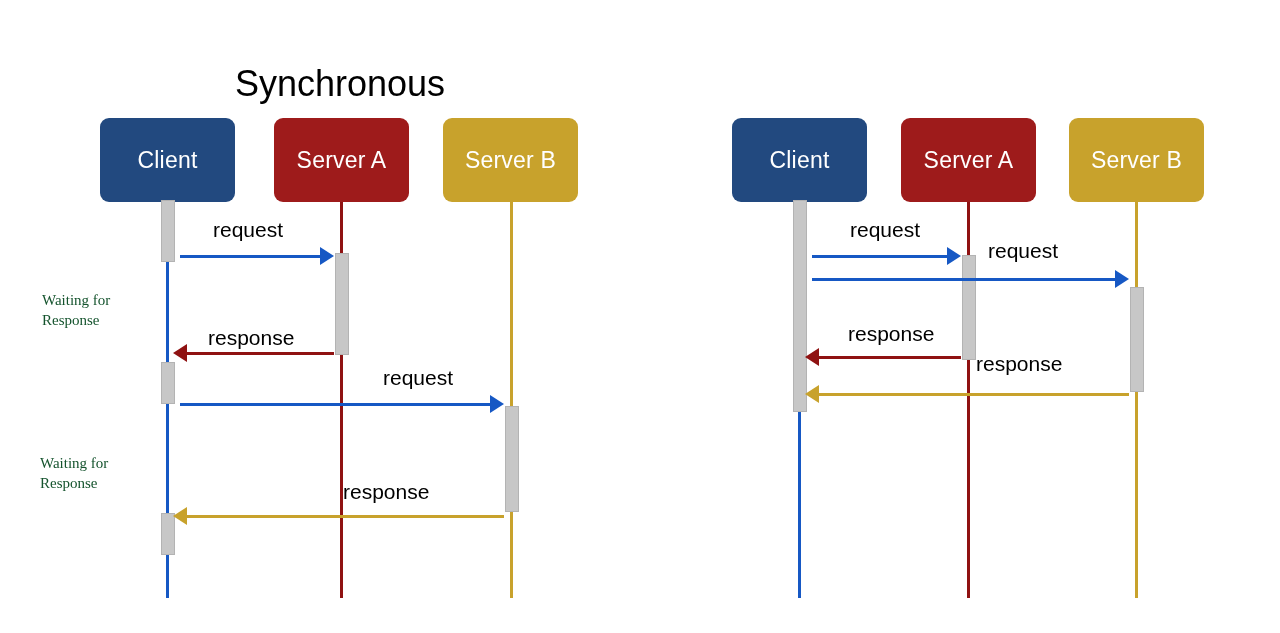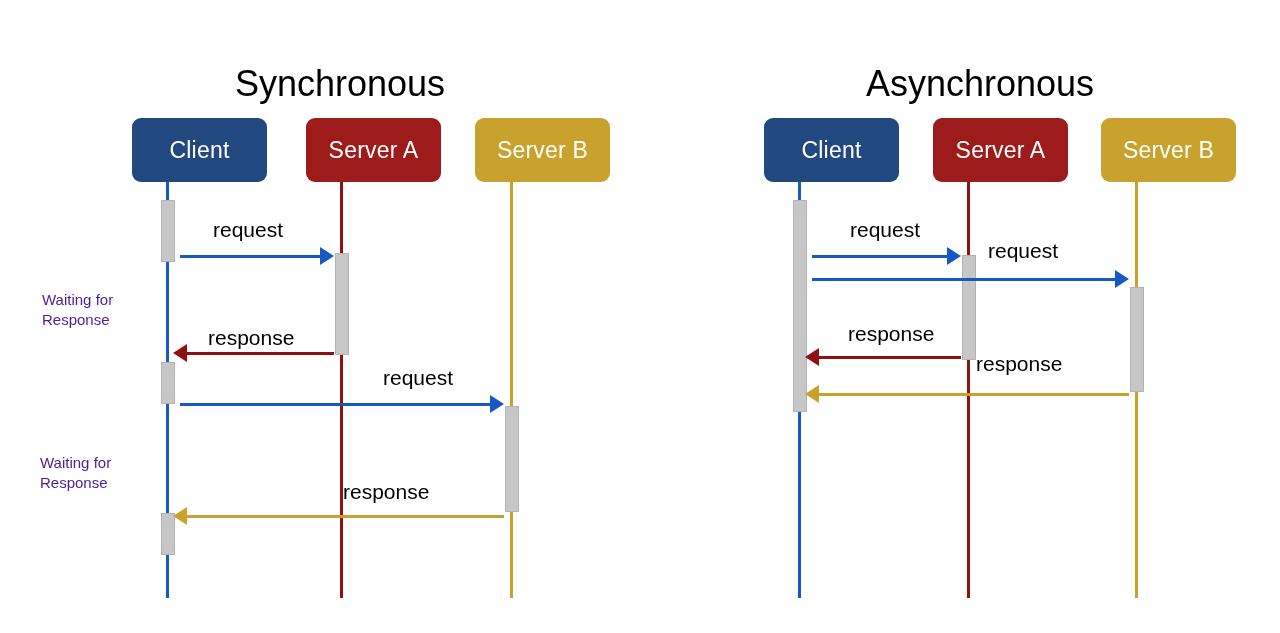--- a/index.html
+++ b/index.html
@@ -27,31 +27,30 @@
     font-weight: 400;
     color: #000000;
     text-align: center;
     white-space: nowrap;
     line-height: 1;
     margin-top: 48px;
   }
   .actor-box {
     position: absolute;
     width: 135px;
-    height: 64px;
+    height: 84px;
     border-radius: 9px;
     display: flex;
     align-items: center;
     justify-content: center;
     color: #ffffff;
     font-size: 23px;
     font-weight: 400;
     letter-spacing: 0.2px;
     box-sizing: border-box;
-    margin-left: 32px;
   }
   .lifeline {
     position: absolute;
     width: 3px;
   }
   .activation {
     position: absolute;
     width: 14px;
     background: #c7c7c7;
     border: 1px solid #b3b3b3;
@@ -71,23 +70,24 @@
   .msg-label {
     position: absolute;
     font-size: 21px;
     color: #000000;
     white-space: nowrap;
     line-height: 1;
   }
   .side-note {
     position: absolute;
     font-size: 15px;
-    color: #4c1d95;
+    color: #14532d;
     line-height: 1.35;
     white-space: nowrap;
+    font-family: Liberation Serif, serif;
   }
   .side-note.small {
     font-size: 14.5px;
   }
 </style>
 </head>
 <body>
 
 <div id="canvas" style="background: rgb(255, 255, 255);">
     <div class="diagram-group" style="position: absolute; left: 0px; top: 0px; width: 100%; height: 100%;">
@@ -118,21 +118,20 @@
       <div class="msg-line" style="background: rgb(22, 88, 196); top: 403px; left: 180px; width: 312px;"></div>
       <div class="msg-head" style="top: 395px; left: 490px; border-left: 14px solid rgb(22, 88, 196);"></div>
       <div class="msg-label" style="left: 383px; top: 367px;">request</div>
       <div class="msg-line" style="background: rgb(200, 162, 44); top: 515px; left: 185px; width: 319px;"></div>
       <div class="msg-head" style="top: 507px; left: 173px; border-right: 14px solid rgb(200, 162, 44);"></div>
       <div class="msg-label" style="left: 343px; top: 481px;">response</div>
       <div class="side-note" style="left: 42px; top: 290px;">Waiting for<br>Response</div>
       <div class="side-note" style="left: 40px; top: 453px;">Waiting for<br>Response</div>
     </div>
     <div class="diagram-group" style="position: absolute; left: 0px; top: 0px; width: 100%; height: 100%;">
-      <div class="diagram-title" style="left: 845px; top: 18px; width: 270px;">Asynchronous</div>
       <div class="lifeline" style="left: 798px; top: 182px; height: 416px; background: rgb(22, 88, 196);"></div>
       <div class="lifeline" style="left: 967px; top: 182px; height: 416px; background: rgb(143, 18, 18);"></div>
       <div class="lifeline" style="left: 1135px; top: 182px; height: 416px; background: rgb(200, 162, 44);"></div>
       <div class="actor-box" style="left: 732px; top: 118px; background: rgb(34, 73, 127);">
         <span class="actor-label">Client</span>
       </div>
       <div class="actor-box" style="left: 901px; top: 118px; background: rgb(158, 27, 27);">
         <span class="actor-label">Server A</span>
       </div>
       <div class="actor-box" style="left: 1069px; top: 118px; background: rgb(200, 162, 44);">

